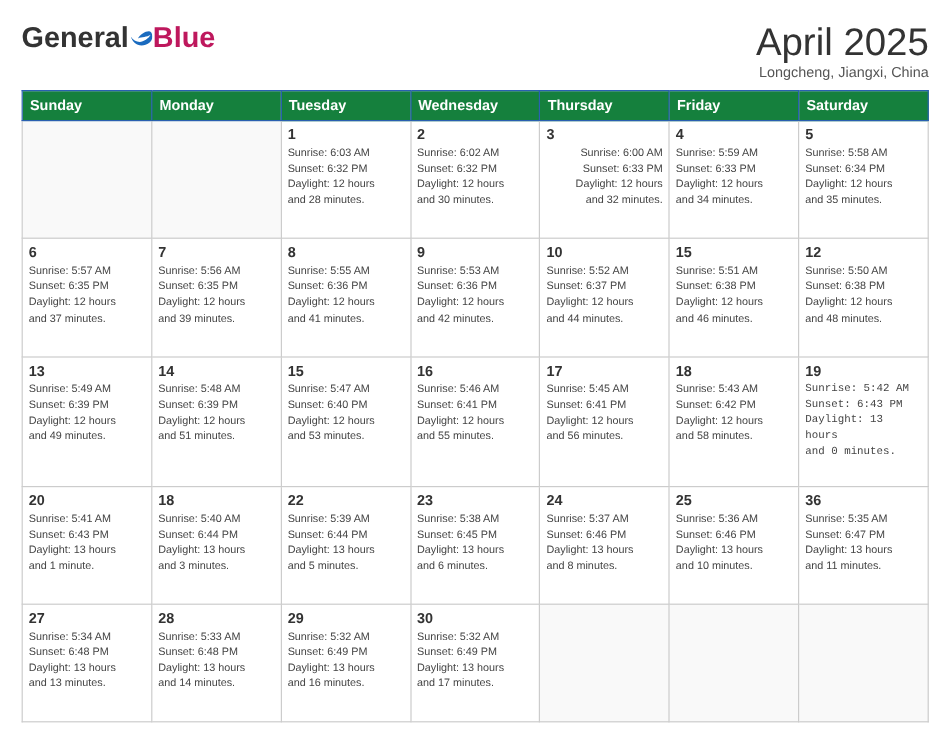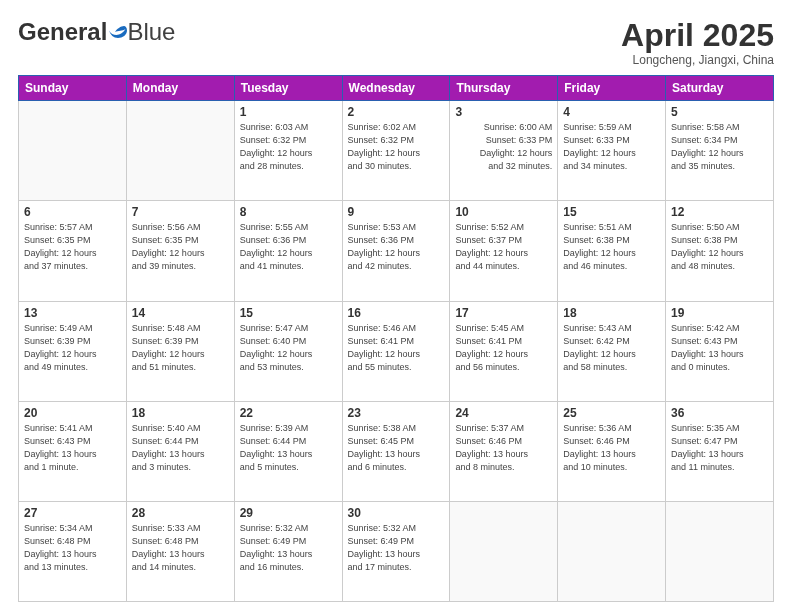--- a/index.html
+++ b/index.html
@@ -29,46 +29,46 @@
       align-items: flex-start;
     }
     .logo-text {
       display: flex;
       align-items: center;
       font-size: 24px;
       font-weight: bold;
       color: #333;
     }
     .logo-general { color: #333; font-weight: bold; }
-    .logo-blue { color: #404040; font-weight: normal; }
+    .logo-blue { color: #be185d; font-weight: bold; }
     .logo-icon {
       width: 18px;
       height: 18px;
       margin-left: 2px;
     }
     .title-area { text-align: right; }
     .month-title {
       font-size: 32px;
-      font-weight: bold;
+      font-weight: normal;
       color: #333;
       line-height: 1.1;
     }
     .location {
       font-size: 12px;
       color: #555;
     }
     .calendar {
       flex: 1;
       border: 1px solid #ccc;
       border-collapse: collapse;
       width: 100%;
       table-layout: fixed;
     }
     .calendar th {
-      background: #a21caf;
+      background: #15803d;
       color: #fff;
       text-align: left;
       padding: 5px 6px;
       font-size: 12px;
       border: 1px solid #2a60b0;
     }
     .calendar td {
       border: 1px solid #ccc;
       vertical-align: top;
       padding: 4px 5px;
@@ -257,21 +257,21 @@
           </td>
           <td>
             <span class="day-num">18</span>
             <div class="day-info" style="white-space: pre-line;">Sunrise: 5:43 AM
 Sunset: 6:42 PM
 Daylight: 12 hours
 and 58 minutes.</div>
           </td>
           <td>
             <span class="day-num">19</span>
-            <div class="day-info" style="white-space: pre-line;">Sunrise: 5:42 AM
+            <div class="day-info" style="white-space: pre-line; font-family: Liberation Mono, monospace;">Sunrise: 5:42 AM
 Sunset: 6:43 PM
 Daylight: 13 hours
 and 0 minutes.</div>
           </td>
         </tr>
         <tr class="week-row">
           <td>
             <span class="day-num">20</span>
             <div class="day-info" style="white-space: pre-line;">Sunrise: 5:41 AM
 Sunset: 6:43 PM

